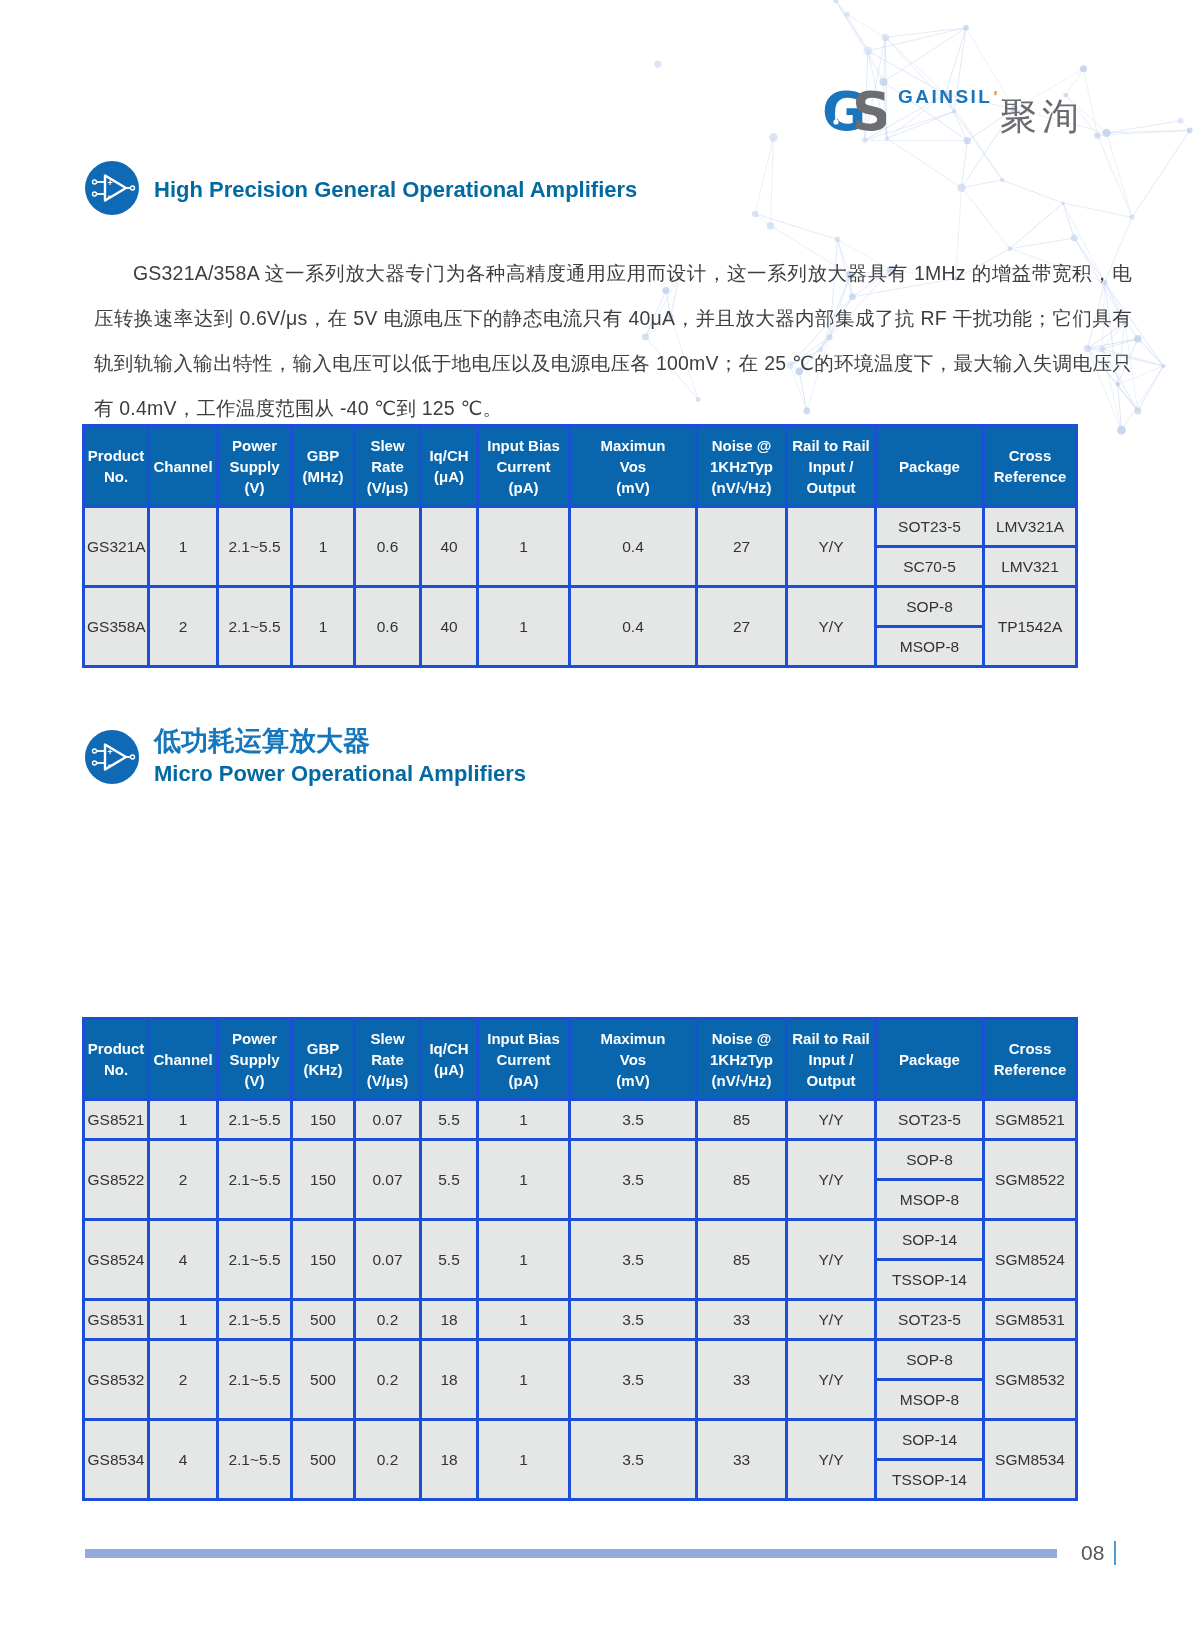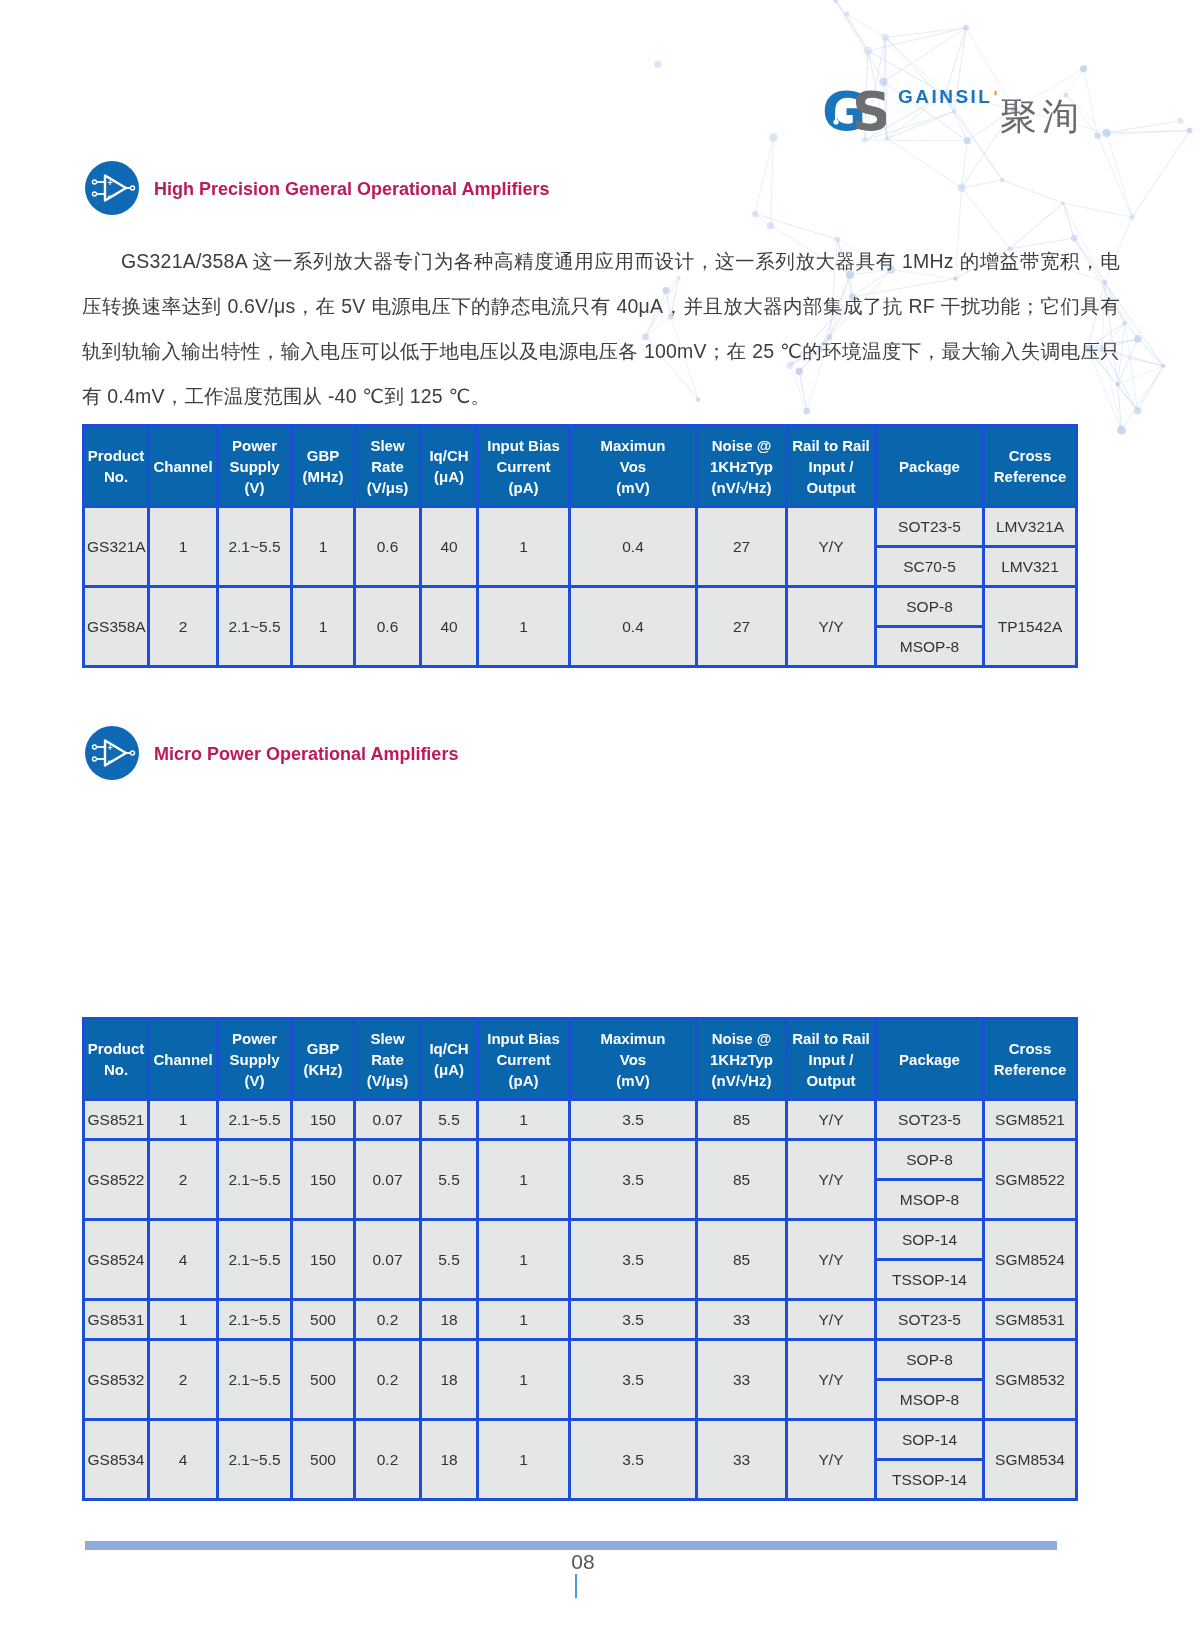--- a/index.html
+++ b/index.html
@@ -10,42 +10,42 @@
   #net{position:absolute;top:0;left:0;width:1200px;height:1637px;pointer-events:none;}
   
   .logo{position:absolute;top:80px;right:116px;display:flex;align-items:center;gap:12px;z-index:2;}
   .logo-text{display:flex;flex-direction:row;line-height:1;}
   .logo-name{font-size:19px;font-weight:bold;color:#1b75bc;letter-spacing:2.5px;}
   .logo-name .tick{color:#f7941d;font-size:17px;margin-left:1px;}
   .logo-cjk{font-size:37px;color:#6a6b6e;letter-spacing:5px;margin-top:11px;font-weight:400;}
   
   .section-head{position:absolute;left:85px;display:flex;gap:15px;align-items:center;z-index:1;}
   .titles .zh{font-size:27px;font-weight:bold;color:#1476bc;line-height:1.15;}
-  .titles .en{font-size:18px;font-weight:bold;color:#be185d;line-height:1.25;margin-top:3px;}
+  .titles .en{font-size:22px;font-weight:bold;color:#0369a1;line-height:1.25;margin-top:3px;}
   
   .para{
-    position:absolute;left:82px;width:1038px;margin:0;z-index:1;
+    position:absolute;left:82px;width:1038px;margin:12px;z-index:1;
     font-size:19.5px;color:#3d3e40;line-height:45px;
     text-align:justify;text-indent:2em;letter-spacing:.2px;
   }
   
   .datatable{
     position:absolute;left:82px;width:979px;z-index:1;
     border-collapse:separate;border-spacing:3px;table-layout:fixed;background:#1d4ed8;
   }
   .datatable th{
     background:#0966ad;color:#fff;font-weight:bold;font-size:15px;line-height:1.4;
     text-align:center;vertical-align:middle;height:78px;padding:0 2px;white-space:pre-line;
   }
   .datatable td{
     background:#e5e6e6;color:#333;font-size:15.5px;
     text-align:center;vertical-align:middle;height:37px;padding:0 2px;
   }
   
-  .footer{position:absolute;top:1541px;left:85px;display:flex;align-items:center;z-index:1;flex-direction:column;}
+  .footer{position:absolute;top:1541px;left:85px;display:flex;align-items:center;z-index:1;}
   .footer-bar{width:972px;height:9px;background:#92abdd;}
   .page-num{margin-left:24px;font-size:21px;color:#55565a;}
   .page-divider{width:2px;height:24px;background:#4e9bd6;margin-left:10px;}
 </style>
 </head>
 <body>
 
 <div class="page">
 
   <svg id="net" viewBox="0 0 1200 1637">
@@ -363,20 +363,21 @@
       <line x1="10" y1="21" x2="20" y2="21" stroke="#fff" stroke-width="1.8"></line>
       <line x1="10" y1="33" x2="20" y2="33" stroke="#fff" stroke-width="1.8"></line>
       <circle cx="9.5" cy="21" r="2" fill="#1069b4" stroke="#fff" stroke-width="1.4"></circle>
       <circle cx="9.5" cy="33" r="2" fill="#1069b4" stroke="#fff" stroke-width="1.4"></circle>
       <line x1="41" y1="27" x2="47" y2="27" stroke="#fff" stroke-width="1.8"></line>
       <circle cx="47.5" cy="27" r="2" fill="#1069b4" stroke="#fff" stroke-width="1.4"></circle>
       <text x="22.5" y="24.5" fill="#fff" font-size="9" font-weight="bold">+</text>
       <text x="22.5" y="37.5" fill="#fff" font-size="9" font-weight="bold">−</text>
     </svg>
     <div class="titles">
+      <div class="zh">低功耗运算放大器</div>
       <div class="en">Micro Power Operational Amplifiers</div>
     </div>
   </div>
 
 
   <table class="datatable" id="table-1" style="top:1017px">
       <colgroup>
         <col style="width: 62px;">
         <col style="width: 66px;">
         <col style="width: 71px;">

